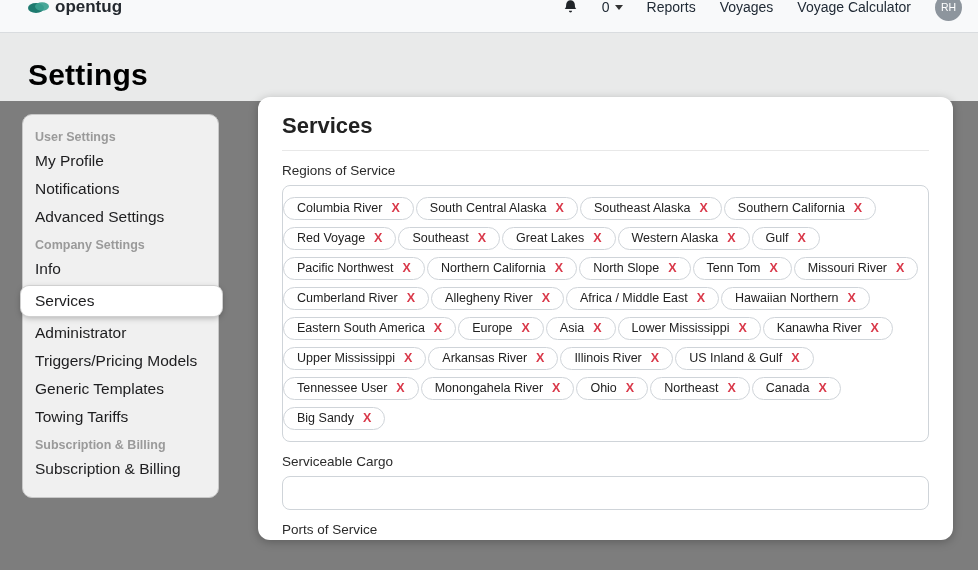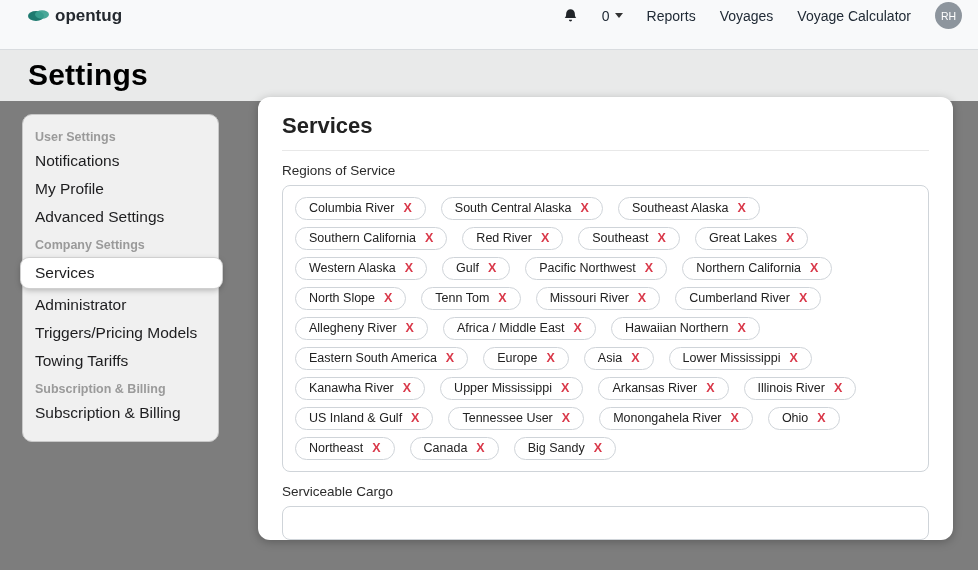--- a/index.html
+++ b/index.html
@@ -9,21 +9,21 @@
     background:#7d7d7d;
     position:relative;
     overflow:hidden;
     color:#222;
   }
   .header-band {
     position:absolute; top:0; left:0; width:978px; height:101px;
     background:#e9eaea;
   }
   .navbar {
-    position:absolute; top:0; left:0; width:978px; height:50px;
+    position:absolute; top:0; left:0; width:978px; height:33px;
     background:#f8f9fa; border-bottom:1px solid #d9dcdf;
     display:flex; align-items:center; padding:0 16px 18px 28px;
   }
   .brand { display:flex; align-items:center; gap:5px; font-weight:700; font-size:17px; color:#24292f; cursor:pointer; }
   .nav-right { margin-left:auto; display:flex; align-items:center; gap:24px; }
   .bell-wrap { display:flex; align-items:center; cursor:pointer; }
   .count-caret { display:flex; align-items:center; gap:5px; font-size:14px; color:#212b36; cursor:pointer; }
   .caret { width:0; height:0; border-left:4px solid transparent; border-right:4px solid transparent; border-top:5px solid #333; display:inline-block; }
   .nav-link { font-size:14px; color:#212b36; cursor:pointer; white-space:nowrap; }
   .avatar { width:27px; height:27px; border-radius:50%; background:#8d959d; color:#fff; font-size:10.5px; font-weight:400; display:flex; align-items:center; justify-content:center; cursor:pointer; flex:0 0 auto; }
@@ -44,22 +44,22 @@
 
   .card {
     position:absolute; left:258px; top:97px; width:695px; height:443px;
     background:#fff; border-radius:12px;
     box-shadow:0 2px 10px rgba(0,0,0,.25);
     padding:16px 24px; overflow:hidden;
   }
   .card-title { font-size:22px; font-weight:700; color:#222; padding-bottom:11px; border-bottom:1px solid #e8e8e8; }
   .field-label { font-size:13.5px; color:#2b2b2b; margin:12px 0 7px; }
   .regions-box {
-    border:1px solid #cfd4d9; border-radius:8px; padding:11px 12px;
-    display:flex; flex-wrap:wrap; gap:7px 15px;
+    border:1px solid #cfd4d9; border-radius:8px; padding:11px 0;
+    display:flex; flex-wrap:wrap; gap:7px 2px;
   }
   .chip {
     display:inline-flex; align-items:center; gap:9px;
     border:1px solid #cfd4d9; border-radius:999px;
     padding:3px 13px; font-size:12.5px; color:#222; background:#fff;
     white-space:nowrap; line-height:1.2;
   }
   .chip-x { color:#d9394a; font-weight:700; font-size:12.5px; cursor:pointer; }
   .text-input {
     width:100%; height:34px; border:1px solid #cfd4d9; border-radius:8px;
@@ -97,27 +97,29 @@
     <span class="nav-link">Voyages</span>
     <span class="nav-link">Voyage Calculator</span>
     <span class="avatar">RH</span>
   </div>
 </div>
 
 <div class="page-title">Settings</div>
 
 <div class="sidebar">
   <div class="side-header">User Settings</div>
+  <div class="side-item">My Profile</div>
   <div class="side-item">Notifications</div>
-  <div class="side-item">My Profile</div>
   <div class="side-item">Advanced Settings</div>
   <div class="side-header">Company Settings</div>
+  <div class="side-item">Info</div>
   <div class="side-item active">Services</div>
   <div class="side-item">Administrator</div>
   <div class="side-item">Triggers/Pricing Models</div>
+  <div class="side-item">Generic Templates</div>
   <div class="side-item">Towing Tariffs</div>
   <div class="side-header">Subscription &amp; Billing</div>
   <div class="side-item">Subscription &amp; Billing</div>
 </div>
 
 <div class="card">
   <div class="card-title">Services</div>
 
   <div class="field-label">Regions of Service</div>
   <div class="regions-box">
@@ -131,21 +133,21 @@
       </span>
     <span class="chip">
         <span>Southeast Alaska</span>
         <span class="chip-x">X</span>
       </span>
     <span class="chip">
         <span>Southern California</span>
         <span class="chip-x">X</span>
       </span>
     <span class="chip">
-        <span>Red River</span>
+        <span>Red Voyage</span>
         <span class="chip-x">X</span>
       </span>
     <span class="chip">
         <span>Southeast</span>
         <span class="chip-x">X</span>
       </span>
     <span class="chip">
         <span>Great Lakes</span>
         <span class="chip-x">X</span>
       </span>

